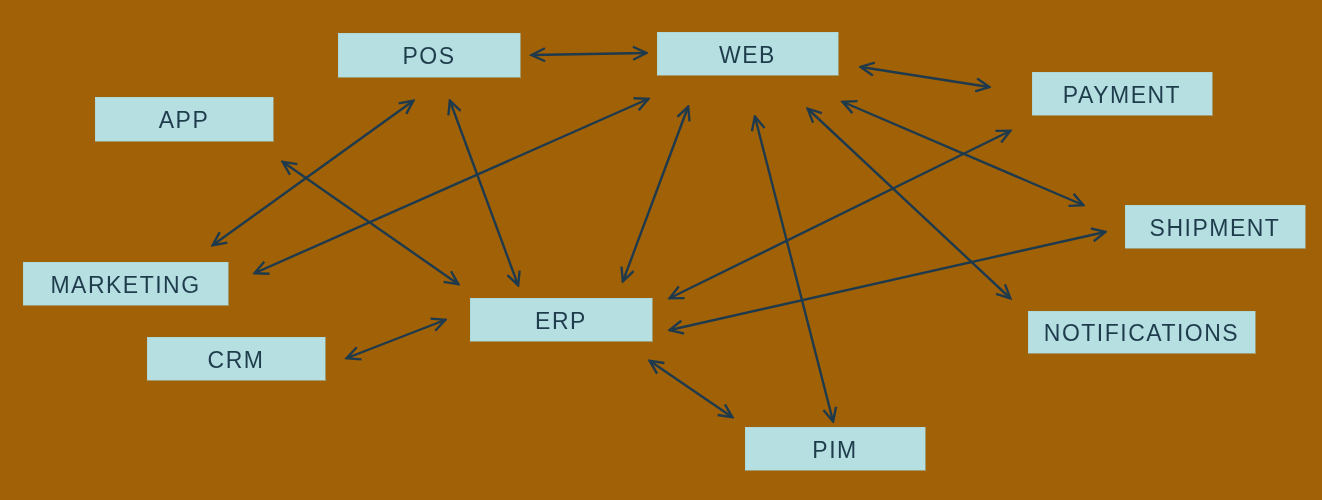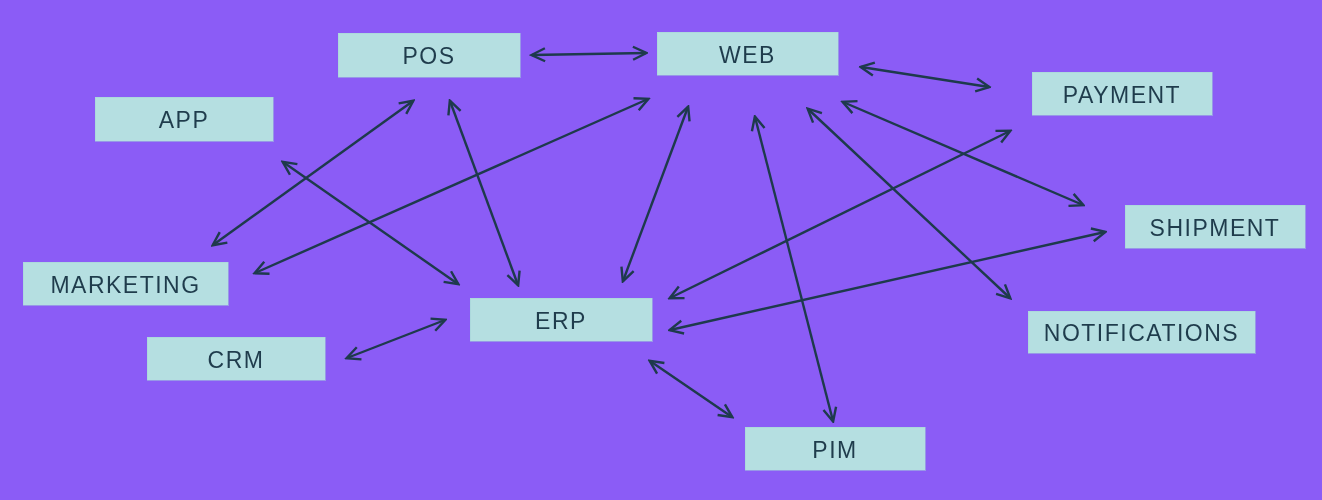--- a/index.html
+++ b/index.html
@@ -4,21 +4,21 @@
 <style>
   html, body {
     margin: 0;
     padding: 0;
     background: #ffffff;
   }
   .stage {
     position: relative;
     width: 1322px;
     height: 500px;
-    background: #8b5cf6;
+    background: #a16207;
     overflow: hidden;
   }
   svg.diagram {
     display: block;
     width: 1322px;
     height: 500px;
     font-family: "Liberation Sans", "DejaVu Sans", sans-serif;
   }
   .node-rect {
     shape-rendering: crispEdges;

